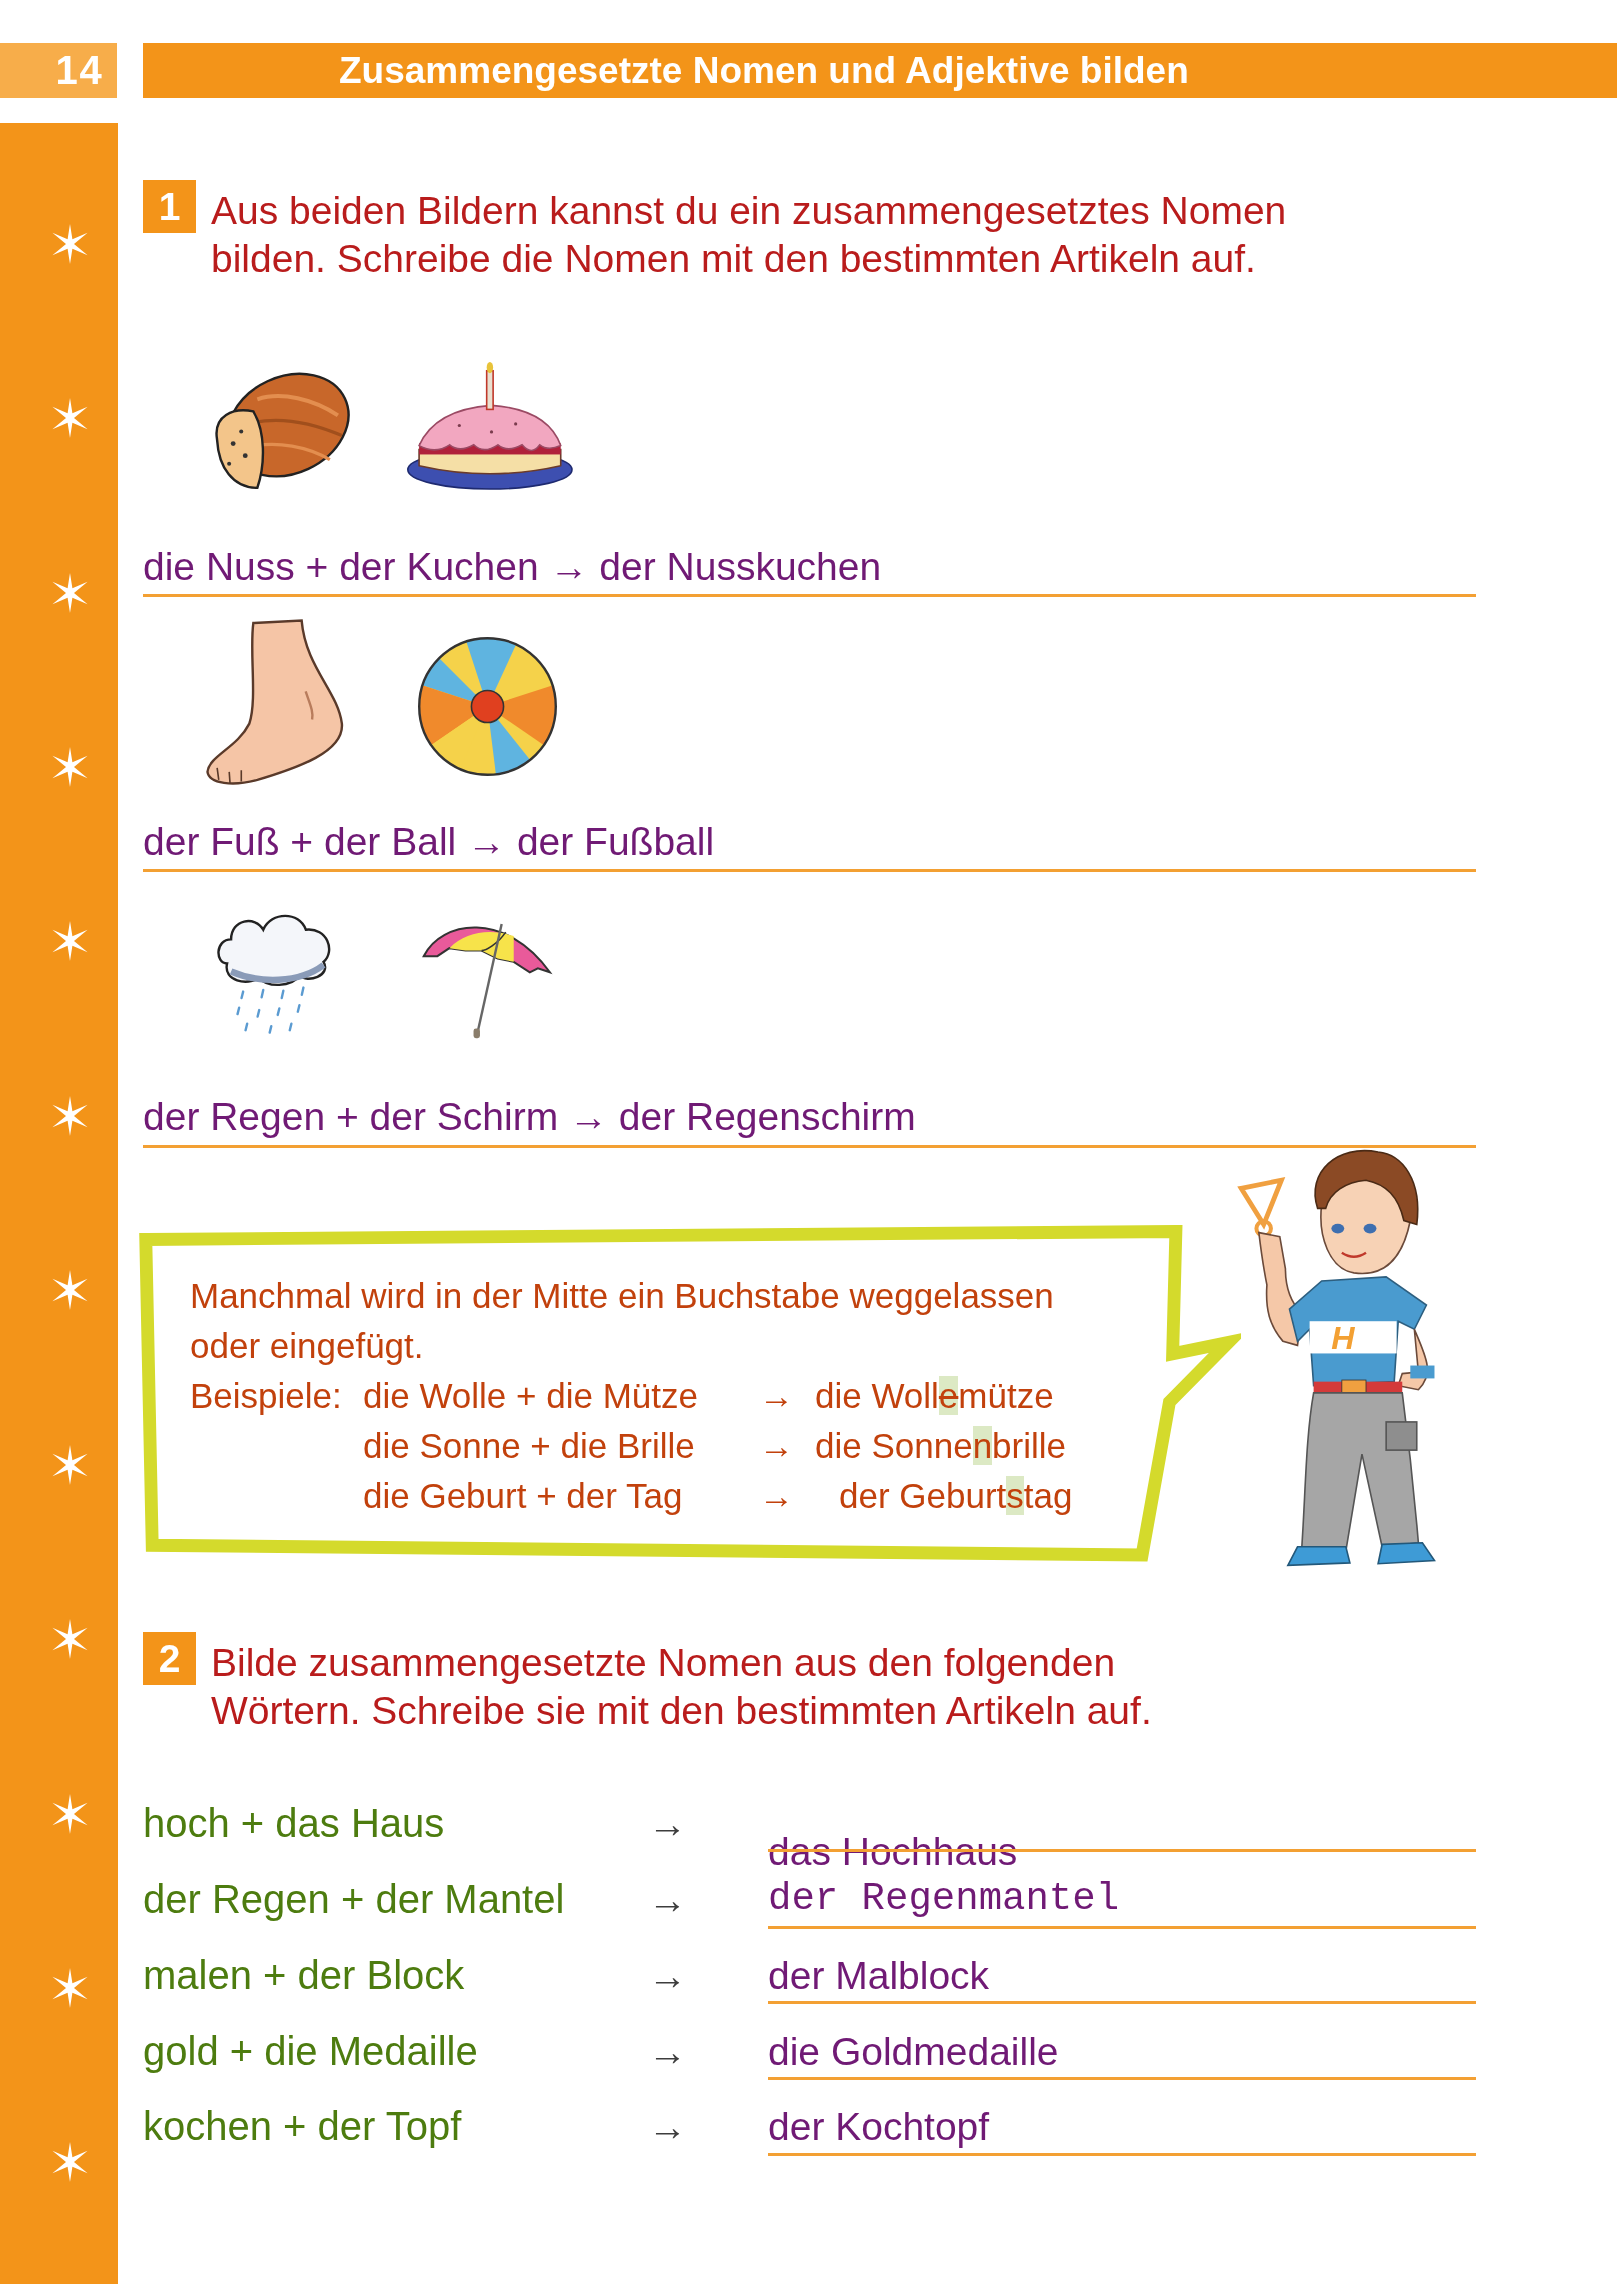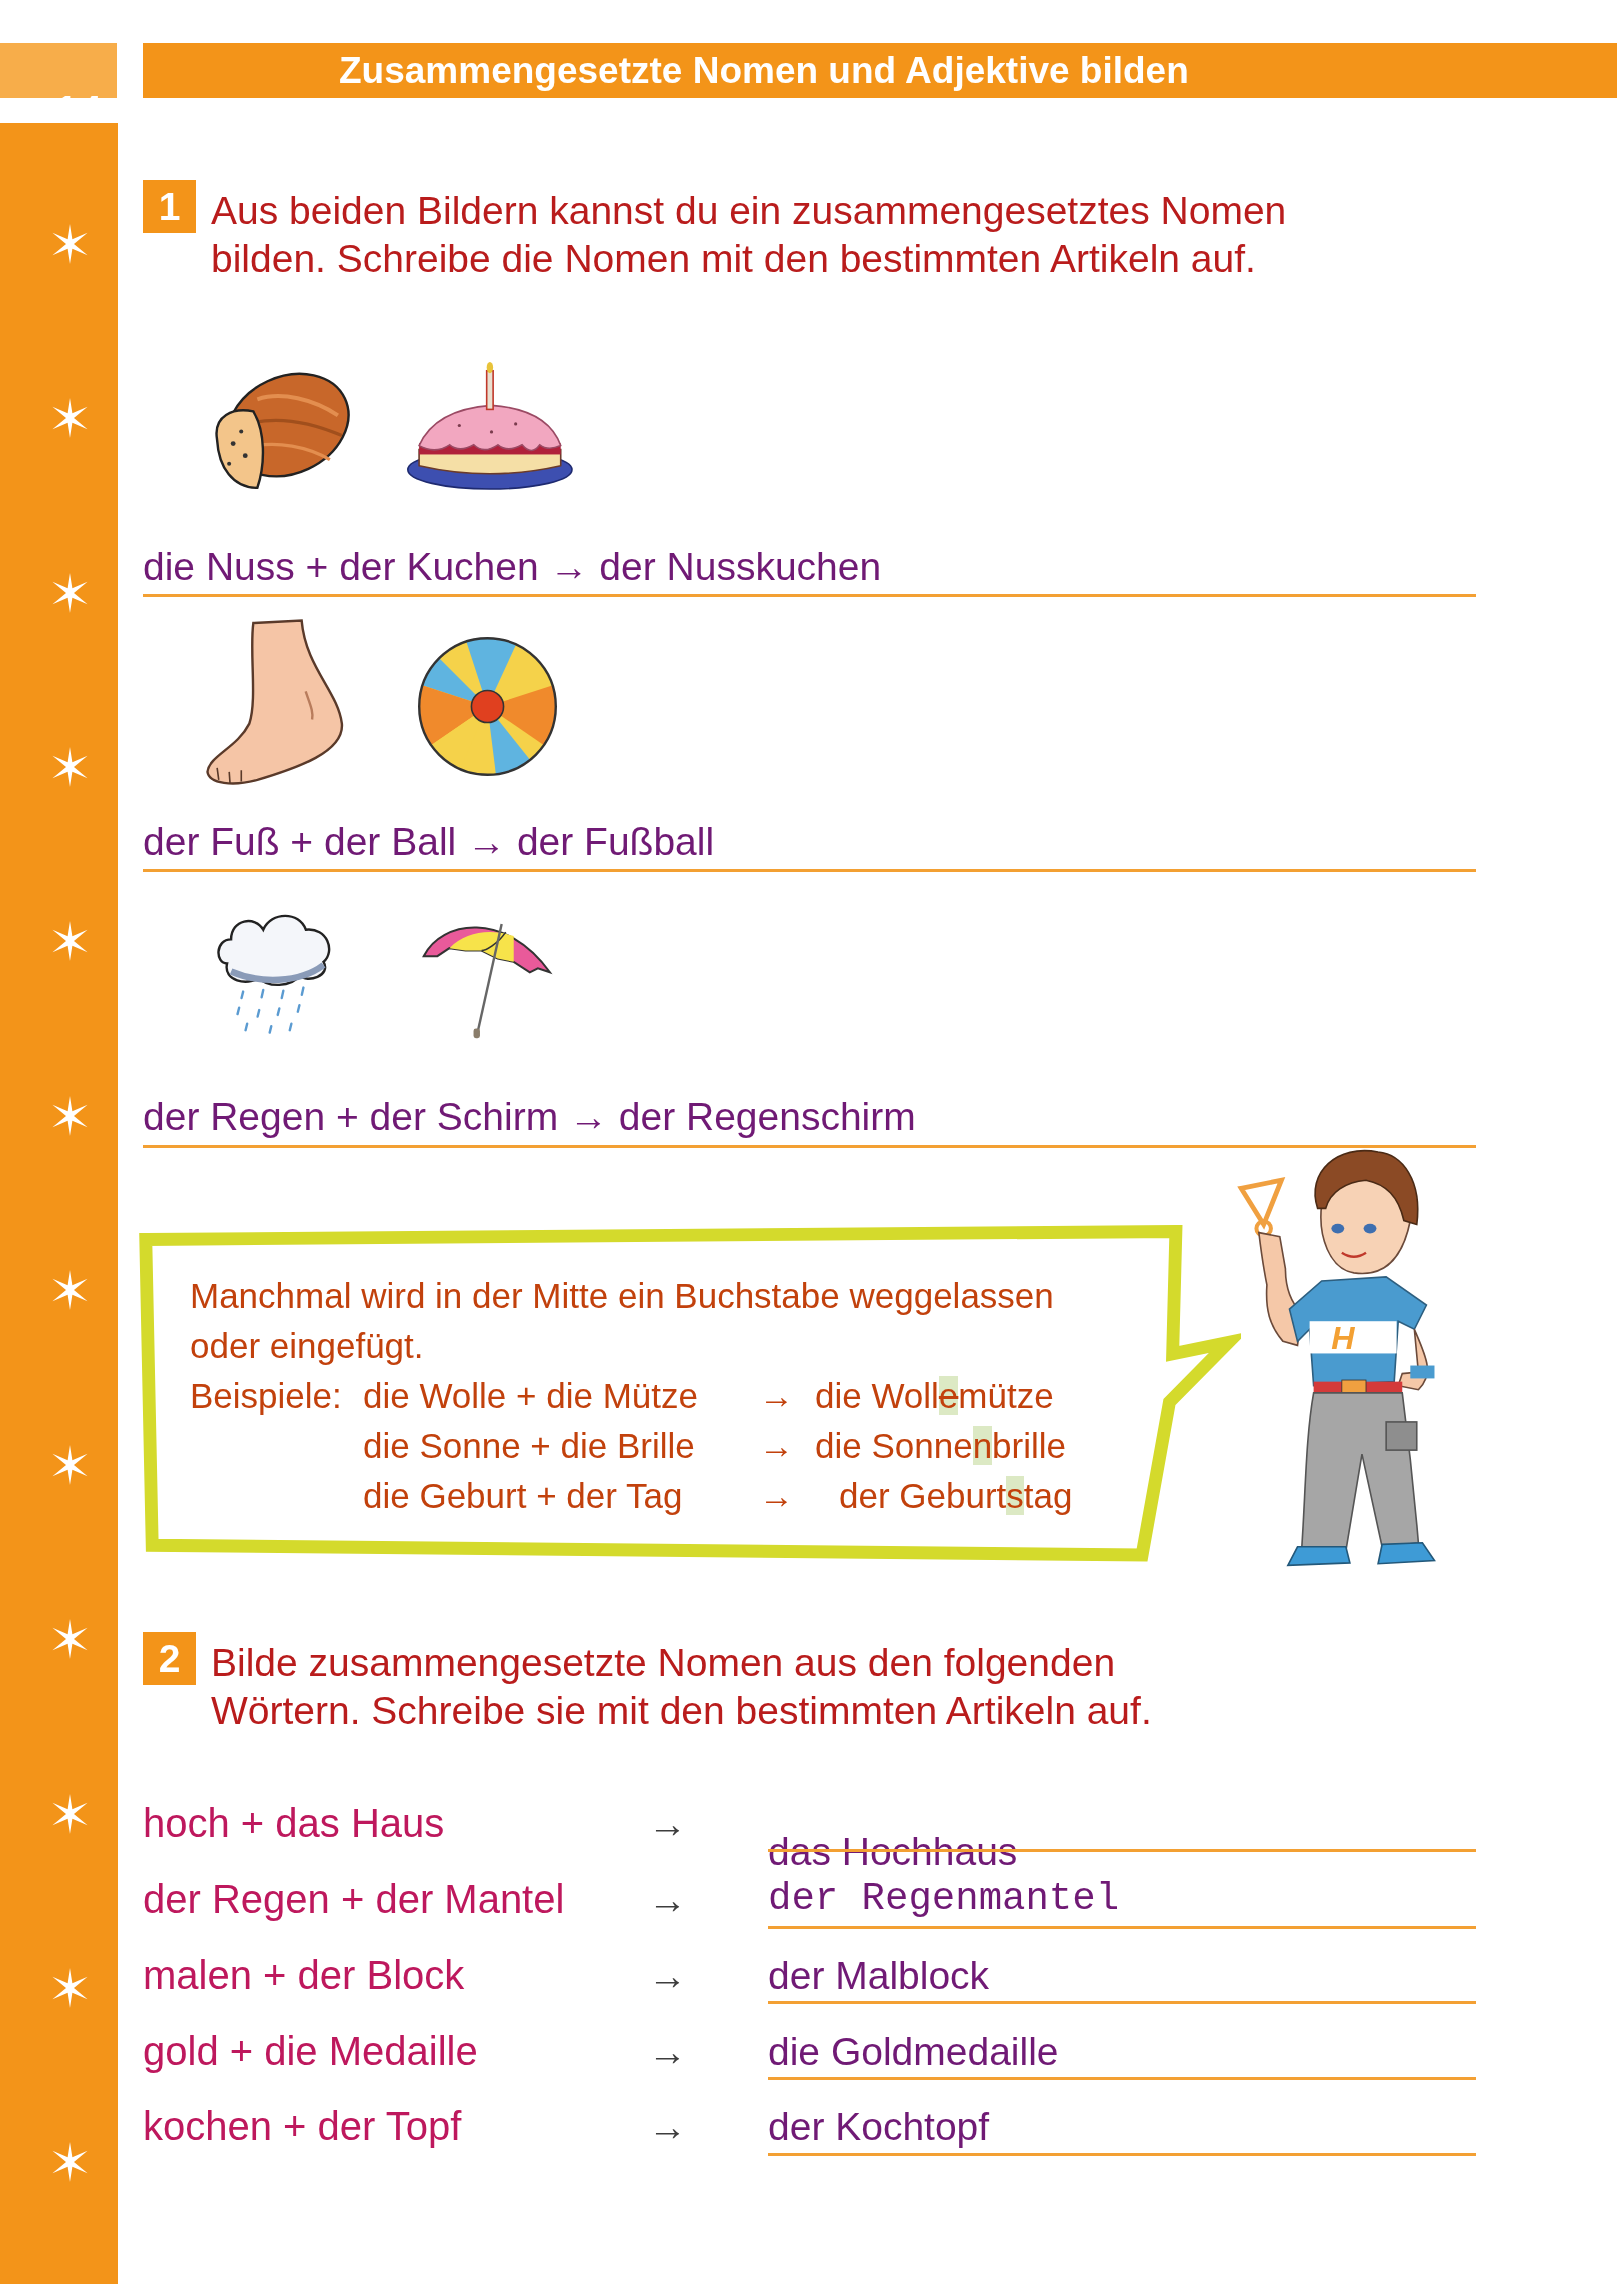--- a/index.html
+++ b/index.html
@@ -1,32 +1,32 @@
 <!DOCTYPE html>
 <html style="font-size:13px"><head>
 <meta charset="utf-8">
 <style>
   html, body { margin:0; padding:0; background:#ffffff; }
   body { width:1618px; height:2284px; position:relative; overflow:hidden; font-family:"Liberation Sans", sans-serif; }
   .abs { position:absolute; }
   .page-num-box { left:0; top:43px; width:117px; height:55px; background:#F7AD4A; }
-  .page-num { position:absolute; right:13.7px; top:7.3px; font-weight:bold; font-size:40px; line-height:40px; color:#fff; letter-spacing:1.6px;margin-top:40px; }
+  .page-num { position:absolute; right:13.7px; top:7.3px; font-weight:bold; font-size:40px; line-height:40px; color:#fff; letter-spacing:1.6px; }
   .title-bar { left:143px; top:43px; width:1554px; height:55px; background:#F39419; }
   .title-text { position:absolute; left:196px; top:8px; font-weight:bold; font-size:37px; line-height:40px; color:#fff; white-space:nowrap; }
   .sidebar { left:0; top:123px; width:118px; height:2161px; background:#F39419; }
   .star { position:absolute; left:50px; width:40px; height:40px; }
   .task-badge { width:53px; height:53px; background:#F39419; color:#fff; font-size:39px; line-height:53px; text-align:center; font-weight:bold; }
   .task-text { font-size:39px; line-height:48px; color:#b91c1c; white-space:nowrap; }
   .answer-line { height:3.2px; background:#F3A033; }
   .answer-text { font-size:39px; line-height:45px; color:#701a75; white-space:nowrap; }
   .pic { position:absolute; }
   .bubble-text { font-size:35px; line-height:50px; color:#c2410c; white-space:nowrap; }
   .hl { background:#DCE9C4; }
   .strike { text-decoration:line-through; text-decoration-thickness:3.2px; }
-  .list-left { font-size:40px; line-height:45px; color:#be185d; white-space:nowrap; }
+  .list-left { font-size:40px; line-height:45px; color:#4d7c0f; white-space:nowrap; }
   .list-arrow { font-size:39px; line-height:45px; color:#3d3d3d; }
 </style>
 </head>
 <body>
 
 <div class="abs page-num-box">
   <span class="page-num">14</span>
 </div>
 <div class="abs title-bar">
   <span class="title-text">Zusammengesetzte Nomen und Adjektive bilden</span>

